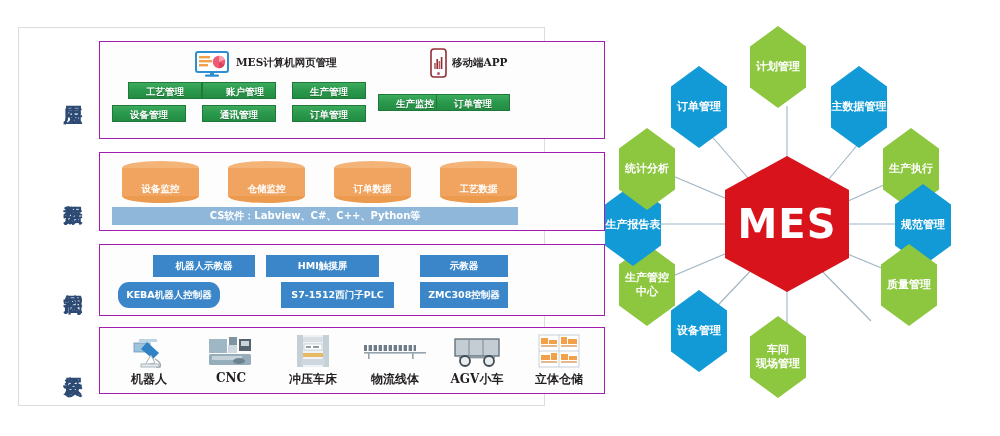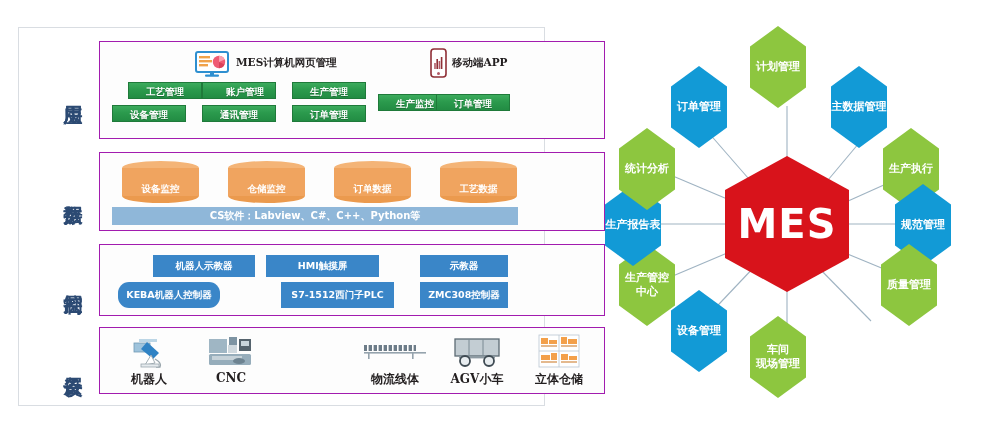--- a/index.html
+++ b/index.html
@@ -234,20 +234,36 @@
             <rect x="36" y="8" width="8" height="5" fill="#c9d4db"></rect>
             <rect x="23" y="12" width="9" height="8" fill="#cfd8de"></rect>
             <rect x="4" y="21" width="42" height="11" rx="1.5" fill="#96adbb"></rect>
             <rect x="7" y="23" width="30" height="4" fill="#c6d2d9"></rect>
             <ellipse cx="34" cy="28" rx="6" ry="3" fill="#6d8391"></ellipse>
           </svg>
         </div>
         <div class="dev-cap">CNC</div>
       </div>
 
+      <div class="dev-cell" style="left:178px;">
+        <div class="dev-ico">
+          <svg width="44" height="36" viewBox="0 0 44 36">
+            <rect x="6" y="2" width="32" height="32" fill="#eef2f4"></rect>
+            <rect x="6" y="2" width="6" height="32" fill="#c5d0d6"></rect>
+            <rect x="32" y="2" width="6" height="32" fill="#c5d0d6"></rect>
+            <rect x="12" y="4" width="20" height="5" fill="#d8e0e5"></rect>
+            <rect x="13" y="11" width="18" height="6" fill="#ffffff" stroke="#b8c3ca" stroke-width=".7"></rect>
+            <rect x="15" y="13" width="5" height="2" fill="#8e9ca4"></rect>
+            <rect x="22" y="13" width="6" height="2" fill="#8e9ca4"></rect>
+            <rect x="12" y="20" width="20" height="4" fill="#e8b963"></rect>
+            <rect x="10" y="26" width="24" height="6" fill="#cdd7dd"></rect>
+          </svg>
+        </div>
+        <div class="dev-cap">冲压车床</div>
+      </div>
 
       <div class="dev-cell" style="left:260px;">
         <div class="dev-ico">
           <svg width="66" height="30" viewBox="0 0 66 30">
             <rect x="2" y="9" width="52" height="6" fill="#6d7c88"></rect>
             <g fill="#ffffff">
               <rect x="5" y="9" width="1.6" height="6"></rect>
                 <rect x="10" y="9" width="1.6" height="6"></rect>
               <rect x="15" y="9" width="1.6" height="6"></rect>
                 <rect x="20" y="9" width="1.6" height="6"></rect>

